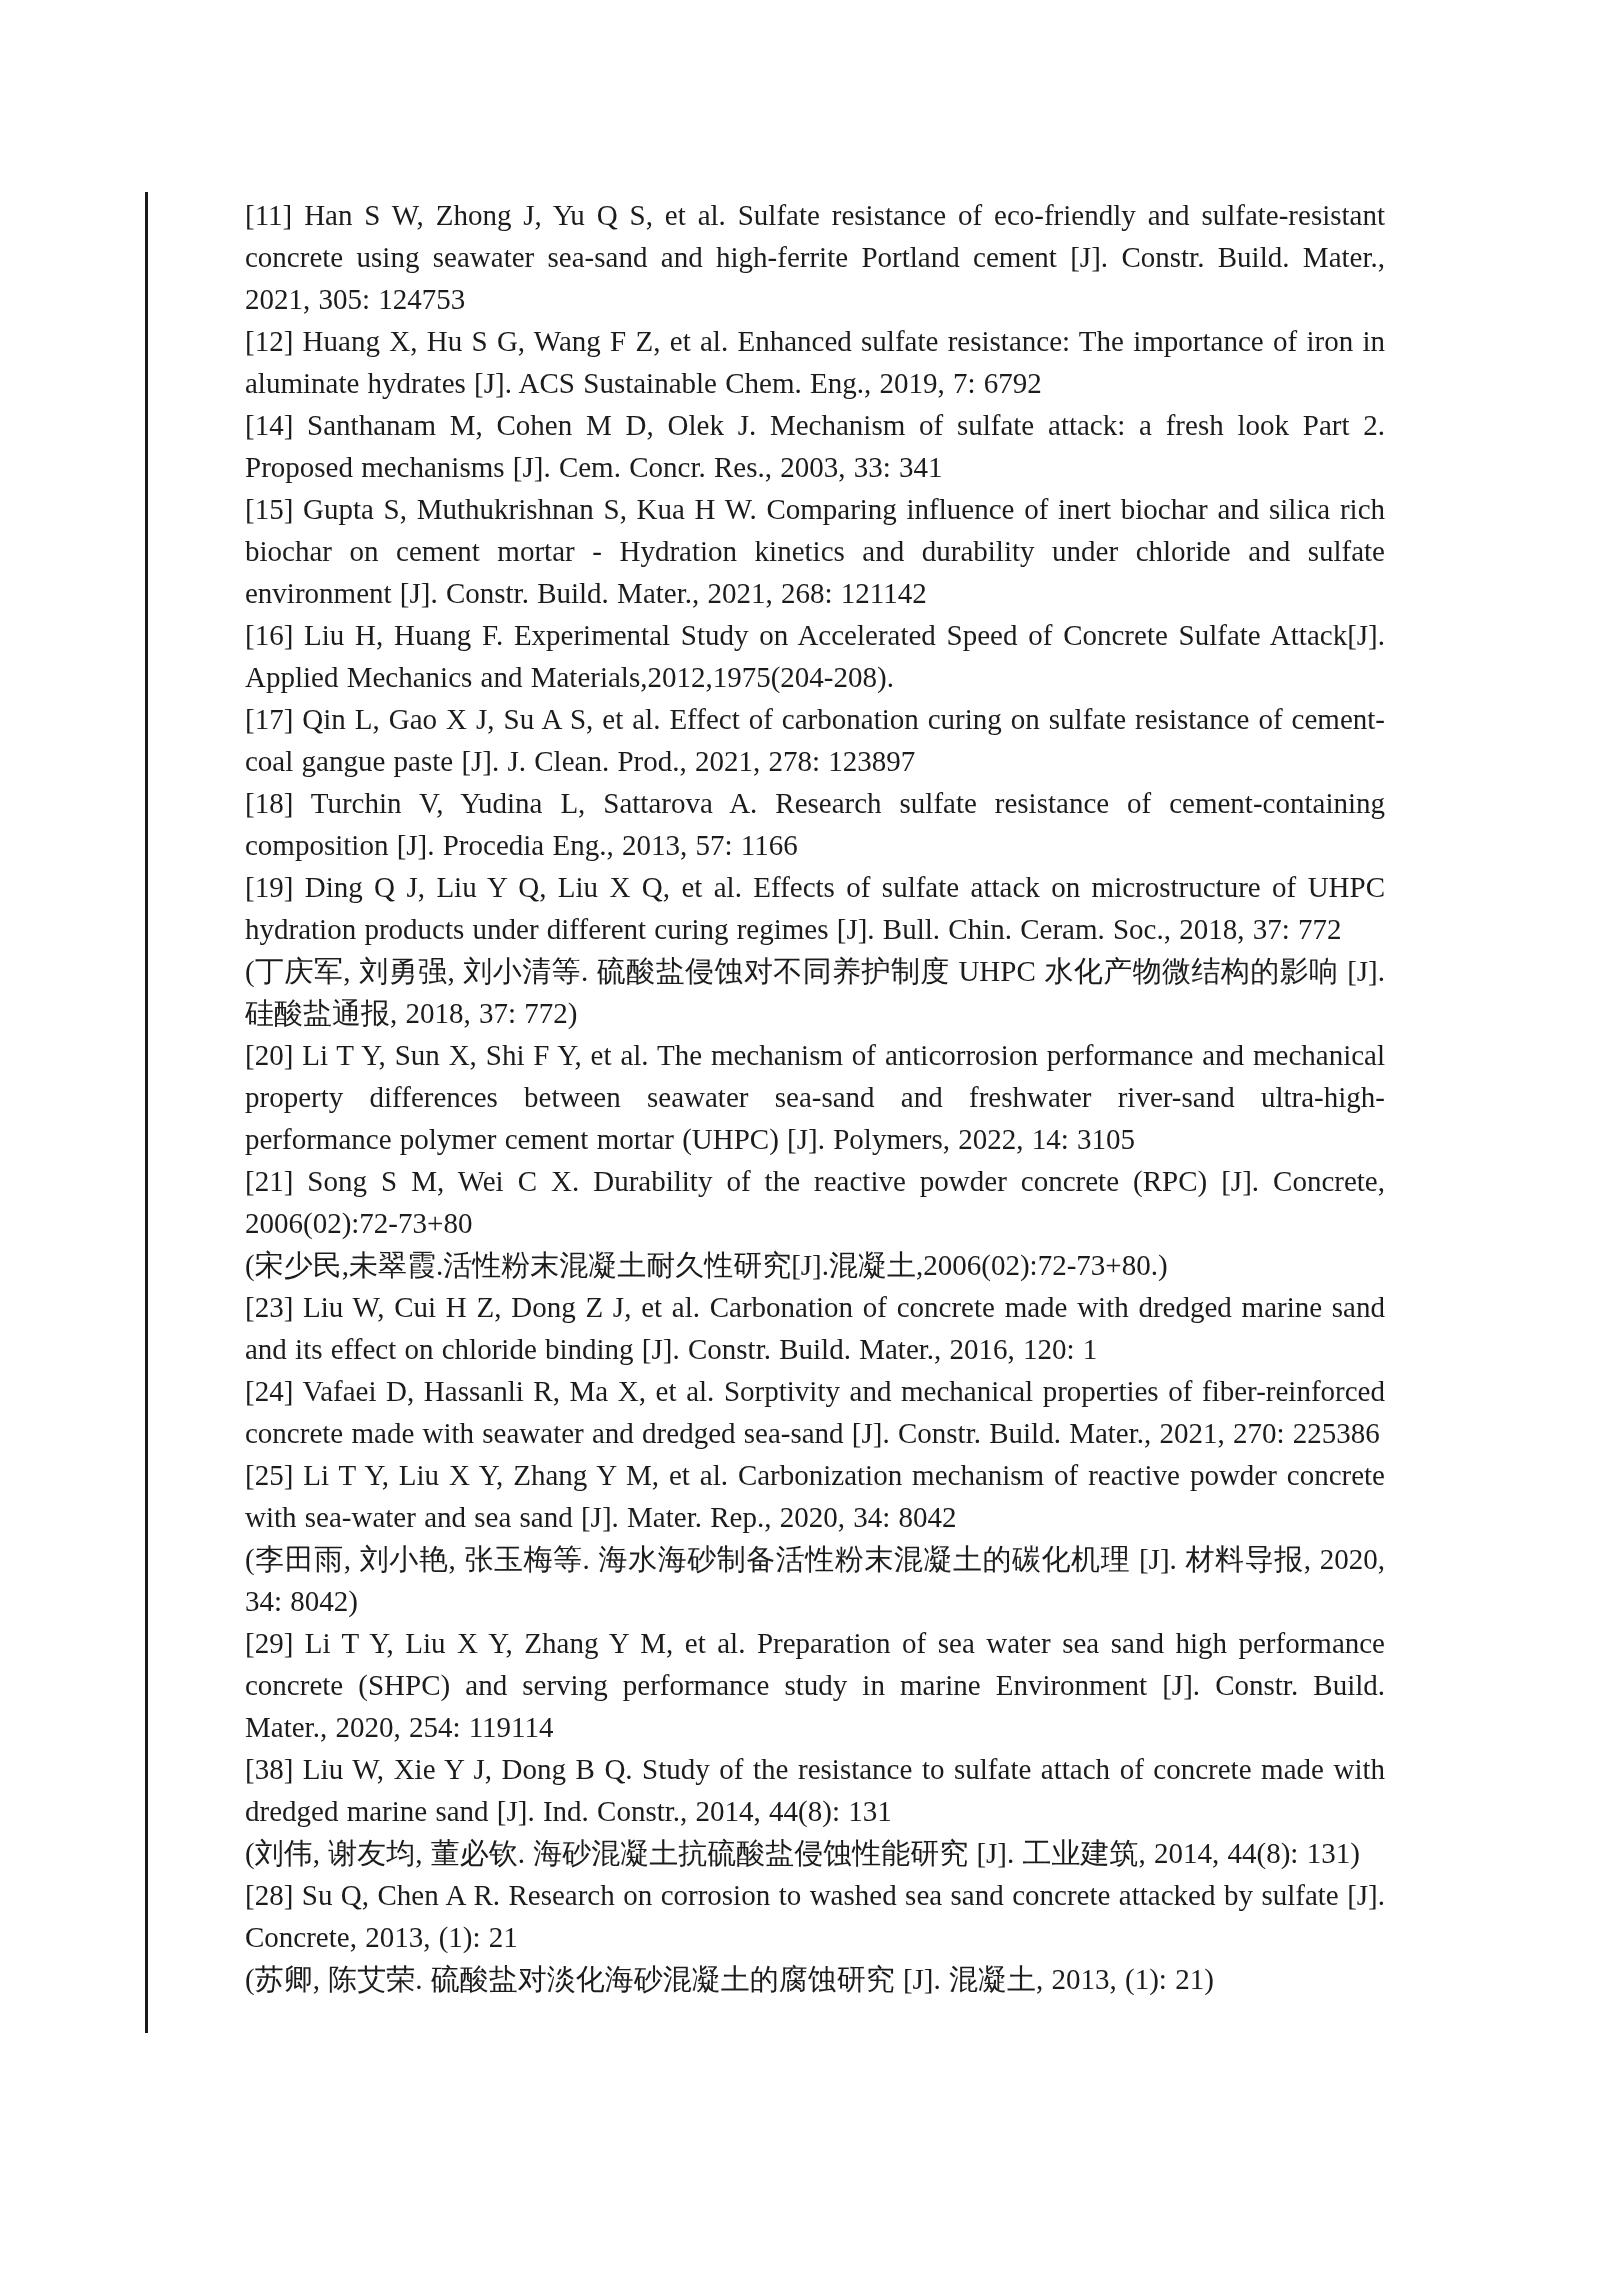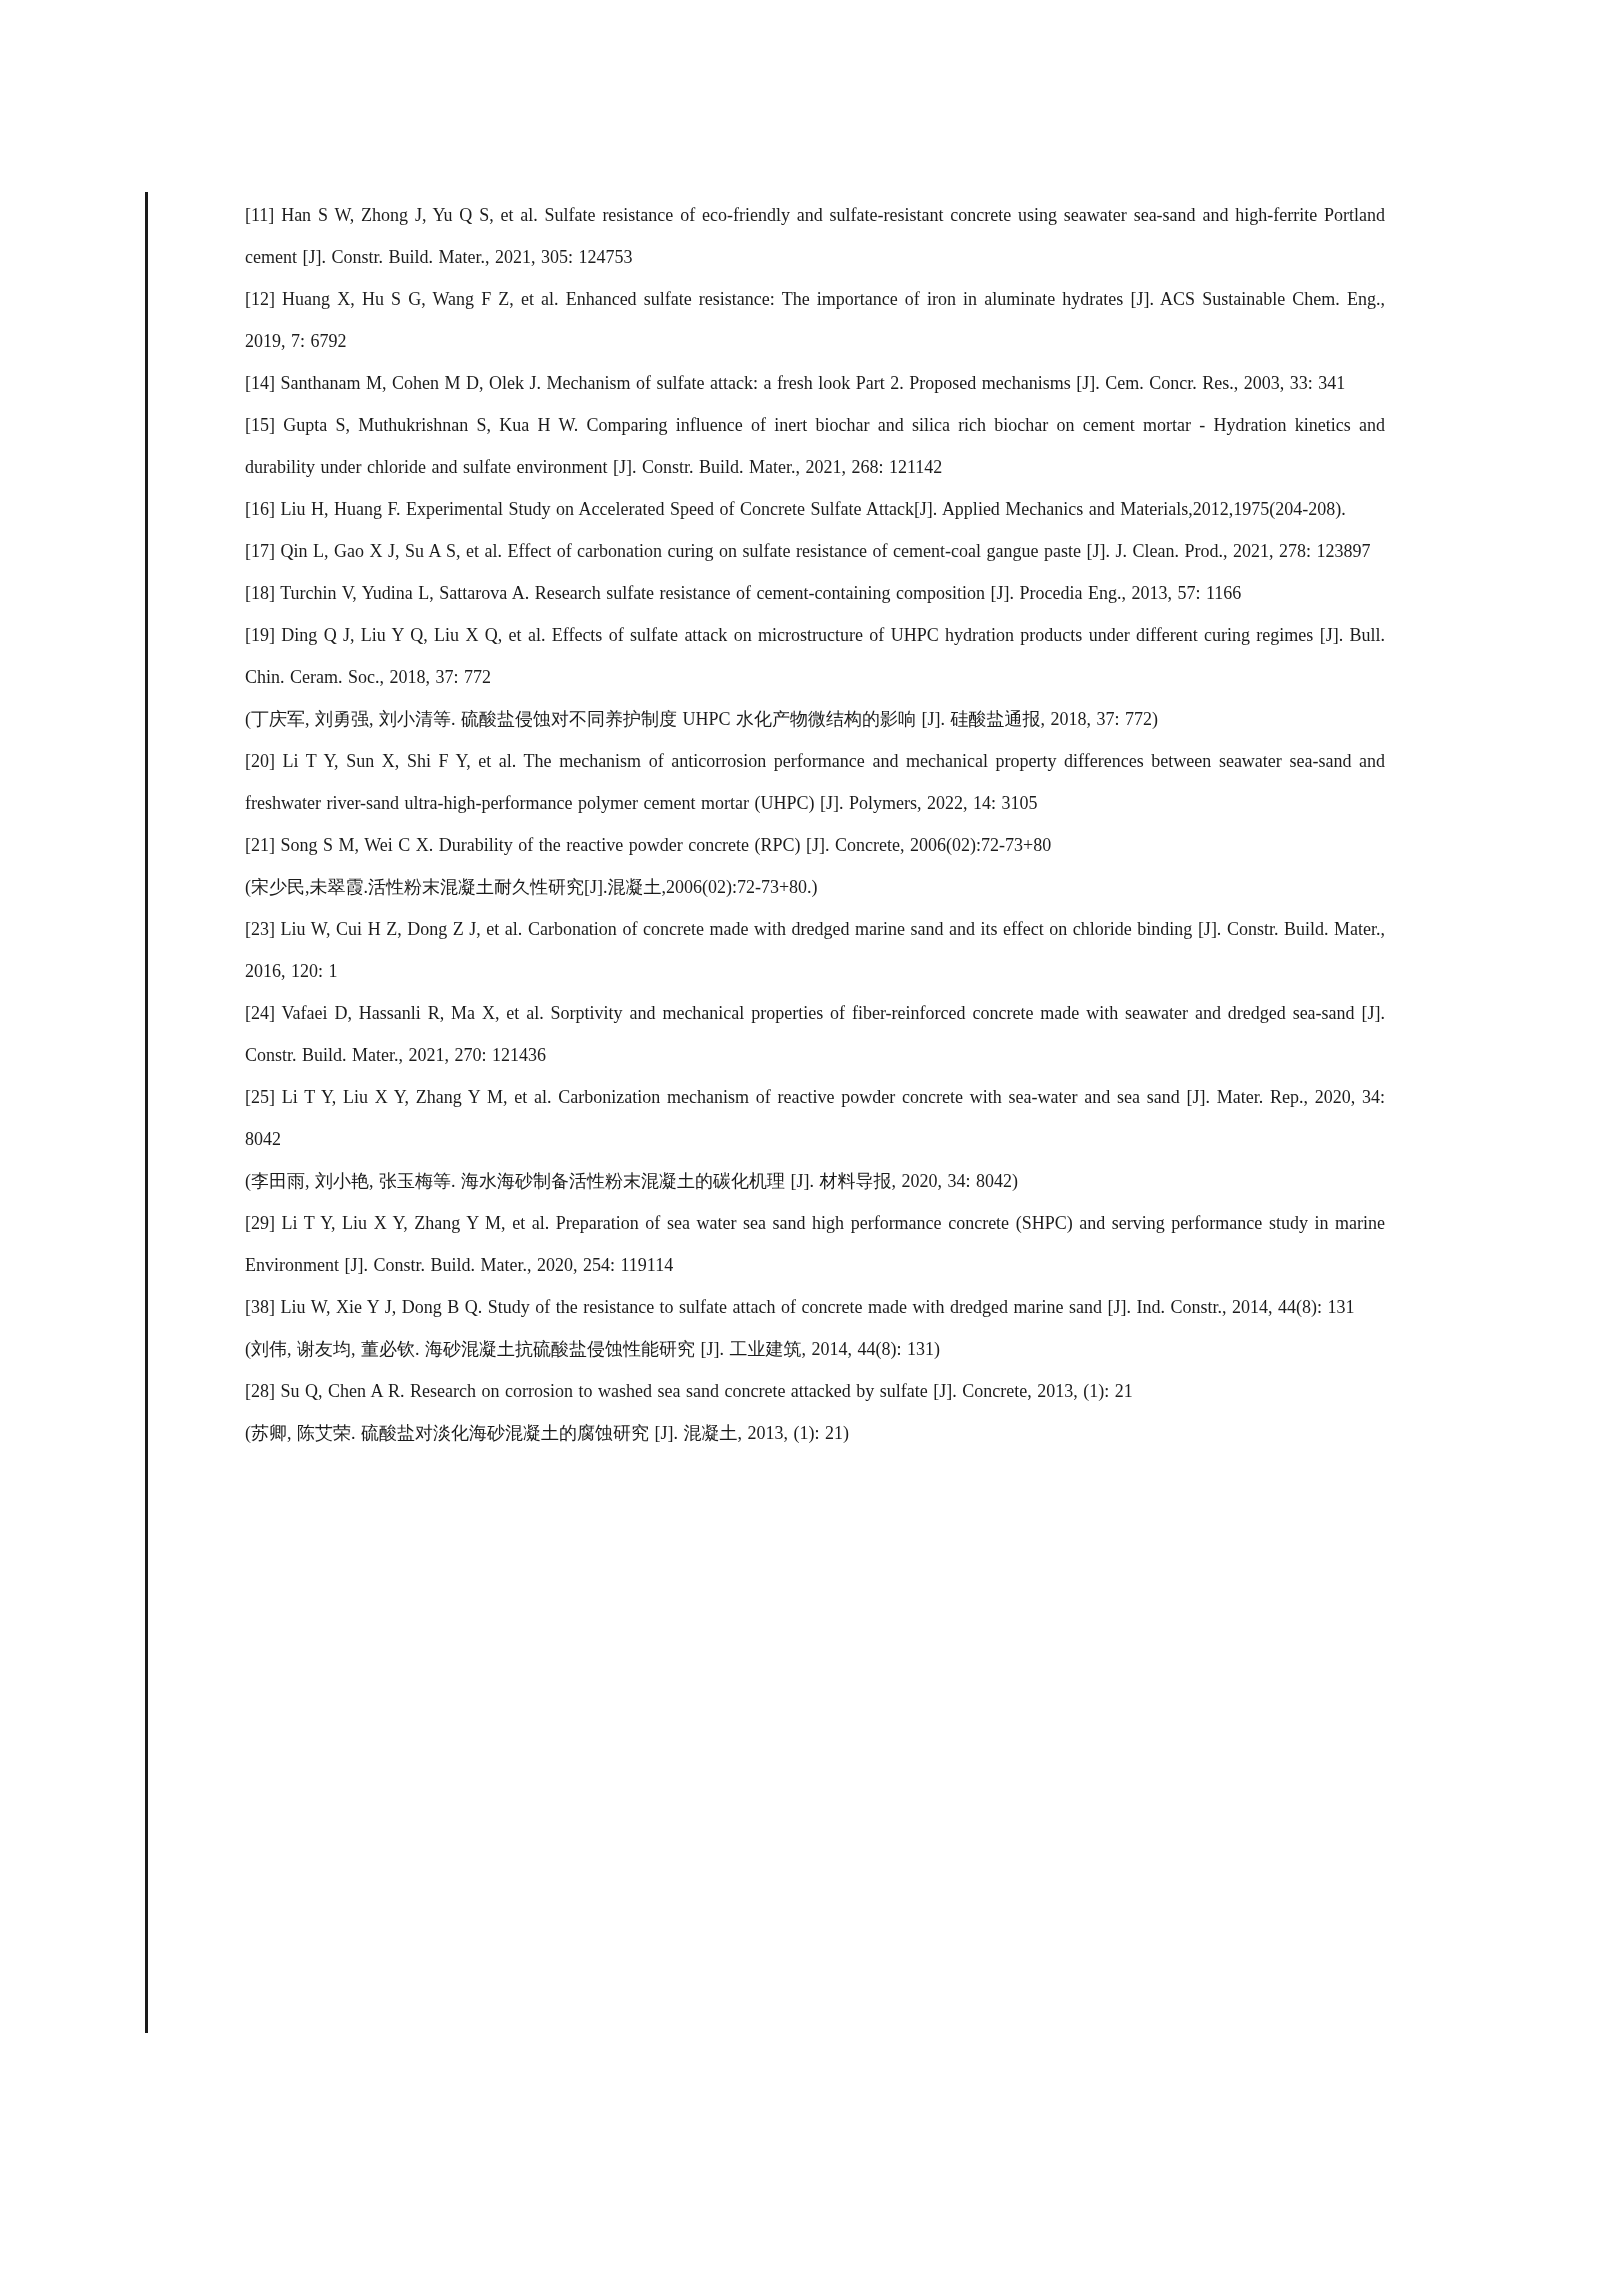--- a/index.html
+++ b/index.html
@@ -29,21 +29,21 @@
     width: 2.9px;
     height: 1841px;
     background: #1a1a1a;
   }
   .content {
     position: absolute;
     left: 245px;
     top: 194px;
     width: 1140px;
     color: #1c1c1c;
-    font-size: 18px;
+    font-size: 29px;
     line-height: 42px;
     text-align: justify;
     text-justify: inter-word;
   }
   .content p {
     margin: 0;
     padding: 0;
     word-spacing: 1px;
   }
 </style>
@@ -59,21 +59,21 @@
     <p>[15] Gupta S, Muthukrishnan S, Kua H W. Comparing influence of inert biochar and silica rich biochar on cement mortar - Hydration kinetics and durability under chloride and sulfate environment [J]. Constr. Build. Mater., 2021, 268: 121142</p>
     <p>[16] Liu H, Huang F. Experimental Study on Accelerated Speed of Concrete Sulfate Attack[J]. Applied Mechanics and Materials,2012,1975(204-208).</p>
     <p>[17] Qin L, Gao X J, Su A S, et al. Effect of carbonation curing on sulfate resistance of cement-coal gangue paste [J]. J. Clean. Prod., 2021, 278: 123897</p>
     <p>[18] Turchin V, Yudina L, Sattarova A. Research sulfate resistance of cement-containing composition [J]. Procedia Eng., 2013, 57: 1166</p>
     <p>[19] Ding Q J, Liu Y Q, Liu X Q, et al. Effects of sulfate attack on microstructure of UHPC hydration products under different curing regimes [J]. Bull. Chin. Ceram. Soc., 2018, 37: 772</p>
     <p>(丁庆军, 刘勇强, 刘小清等. 硫酸盐侵蚀对不同养护制度 UHPC 水化产物微结构的影响 [J]. 硅酸盐通报, 2018, 37: 772)</p>
     <p>[20] Li T Y, Sun X, Shi F Y, et al. The mechanism of anticorrosion performance and mechanical property differences between seawater sea-sand and freshwater river-sand ultra-high-performance polymer cement mortar (UHPC) [J]. Polymers, 2022, 14: 3105</p>
     <p>[21] Song S M, Wei C X. Durability of the reactive powder concrete (RPC) [J]. Concrete, 2006(02):72-73+80</p>
     <p>(宋少民,未翠霞.活性粉末混凝土耐久性研究[J].混凝土,2006(02):72-73+80.)</p>
     <p>[23] Liu W, Cui H Z, Dong Z J, et al. Carbonation of concrete made with dredged marine sand and its effect on chloride binding [J]. Constr. Build. Mater., 2016, 120: 1</p>
-    <p>[24] Vafaei D, Hassanli R, Ma X, et al. Sorptivity and mechanical properties of fiber-reinforced concrete made with seawater and dredged sea-sand [J]. Constr. Build. Mater., 2021, 270: 121436</p>
+    <p>[24] Vafaei D, Hassanli R, Ma X, et al. Sorptivity and mechanical properties of fiber-reinforced concrete made with seawater and dredged sea-sand [J]. Constr. Build. Mater., 2021, 270: 225386</p>
     <p>[25] Li T Y, Liu X Y, Zhang Y M, et al. Carbonization mechanism of reactive powder concrete with sea-water and sea sand [J]. Mater. Rep., 2020, 34: 8042</p>
     <p>(李田雨, 刘小艳, 张玉梅等. 海水海砂制备活性粉末混凝土的碳化机理 [J]. 材料导报, 2020, 34: 8042)</p>
     <p>[29] Li T Y, Liu X Y, Zhang Y M, et al. Preparation of sea water sea sand high performance concrete (SHPC) and serving performance study in marine Environment [J]. Constr. Build. Mater., 2020, 254: 119114</p>
     <p>[38] Liu W, Xie Y J, Dong B Q. Study of the resistance to sulfate attach of concrete made with dredged marine sand [J]. Ind. Constr., 2014, 44(8): 131</p>
     <p>(刘伟, 谢友均, 董必钦. 海砂混凝土抗硫酸盐侵蚀性能研究 [J]. 工业建筑, 2014, 44(8): 131)</p>
     <p>[28] Su Q, Chen A R. Research on corrosion to washed sea sand concrete attacked by sulfate [J]. Concrete, 2013, (1): 21</p>
     <p>(苏卿, 陈艾荣. 硫酸盐对淡化海砂混凝土的腐蚀研究 [J]. 混凝土, 2013, (1): 21)</p>
   </div>
 </div>
 

